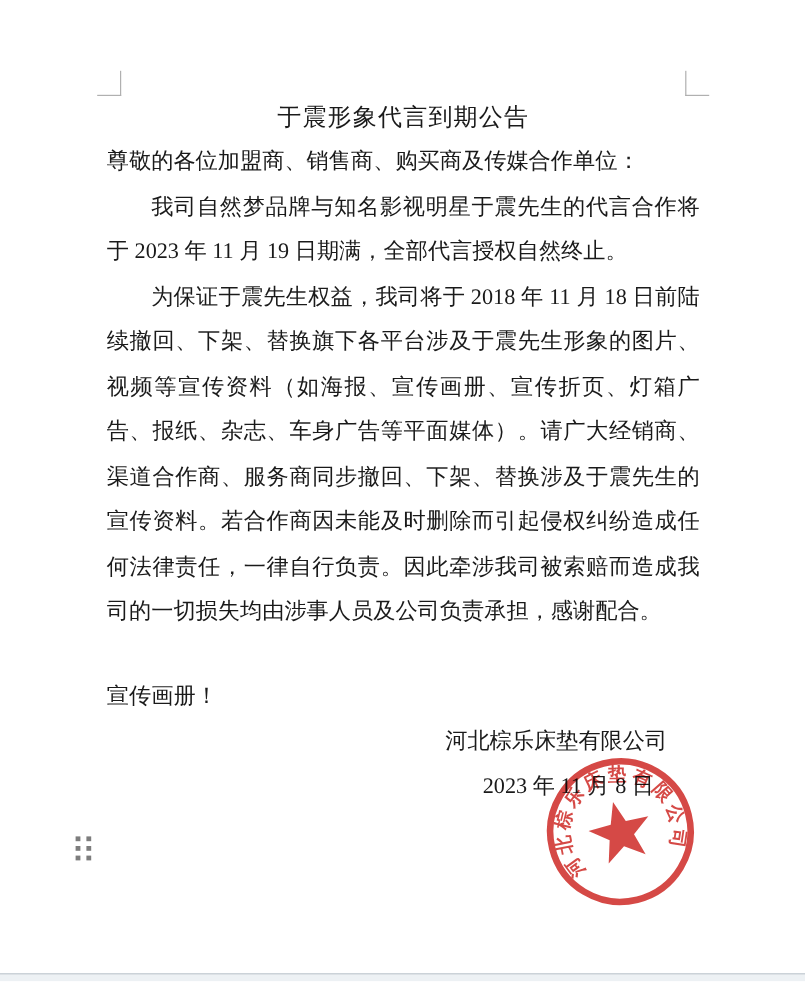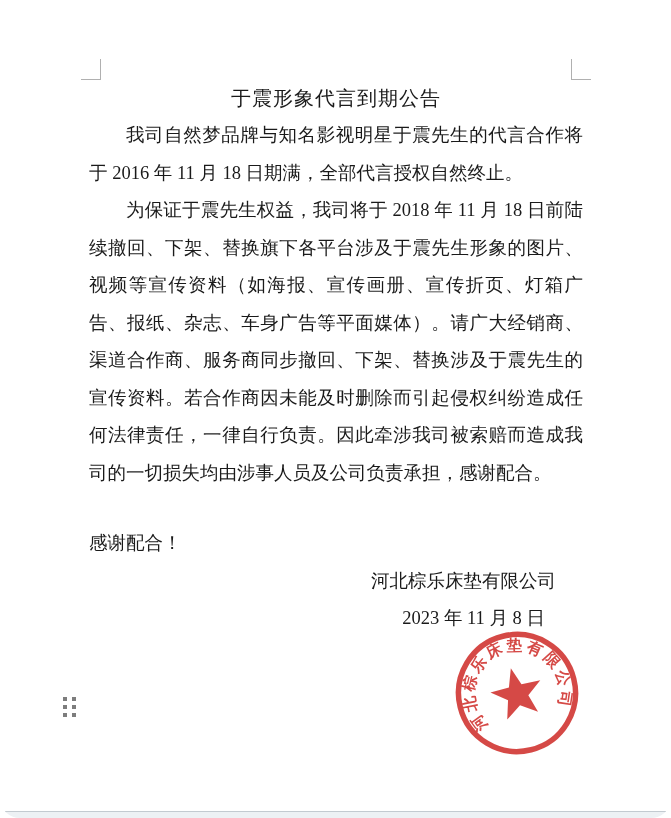--- a/index.html
+++ b/index.html
@@ -8,21 +8,20 @@
     background: #ffffff;
     font-family: "Liberation Serif", "DejaVu Serif", serif;
   }
   .page {
     position: relative;
     width: 671px;
     height: 818px;
     background: #ffffff;
     overflow: hidden;
     color: #1a1a1a;
-    border-radius: 20px;
   }
   .crop-mark {
     position: absolute;
     width: 19px;
     height: 20px;
     top: 59px;
   }
   .crop-mark.tl {
     left: 81px;
     border-right: 1px solid #b0b0b0;
@@ -109,23 +108,24 @@
 </head>
 <body>
 
 <div class="page">
 
   <div class="crop-mark tl"></div>
   <div class="crop-mark tr"></div>
 
   <div class="content">
     <h1 class="doc-title">于震形象代言到期公告</h1>
-    <p class="para indent">我司自然梦品牌与知名影视明星于震先生的代言合作将于 2016 年 11 月 18 日期满，全部代言授权自然终止。</p>
+    <p class="para">尊敬的各位加盟商、销售商、购买商及传媒合作单位：</p>
+    <p class="para indent">我司自然梦品牌与知名影视明星于震先生的代言合作将于 2023 年 11 月 19 日期满，全部代言授权自然终止。</p>
     <p class="para indent">为保证于震先生权益，我司将于 2018 年 11 月 18 日前陆续撤回、下架、替换旗下各平台涉及于震先生形象的图片、视频等宣传资料（如海报、宣传画册、宣传折页、灯箱广告、报纸、杂志、车身广告等平面媒体）。请广大经销商、渠道合作商、服务商同步撤回、下架、替换涉及于震先生的宣传资料。若合作商因未能及时删除而引起侵权纠纷造成任何法律责任，一律自行负责。因此牵涉我司被索赔而造成我司的一切损失均由涉事人员及公司负责承担，感谢配合。</p>
-    <p class="para closing">感谢配合！</p>
+    <p class="para closing">宣传画册！</p>
     <p class="sig-company">河北棕乐床垫有限公司</p>
     <p class="sig-date">2023 年 11 月 8 日</p>
   </div>
 
   <div class="anchor-dots">
     <span></span>
     <span></span>
     <span></span>
     <span></span>
     <span></span>

